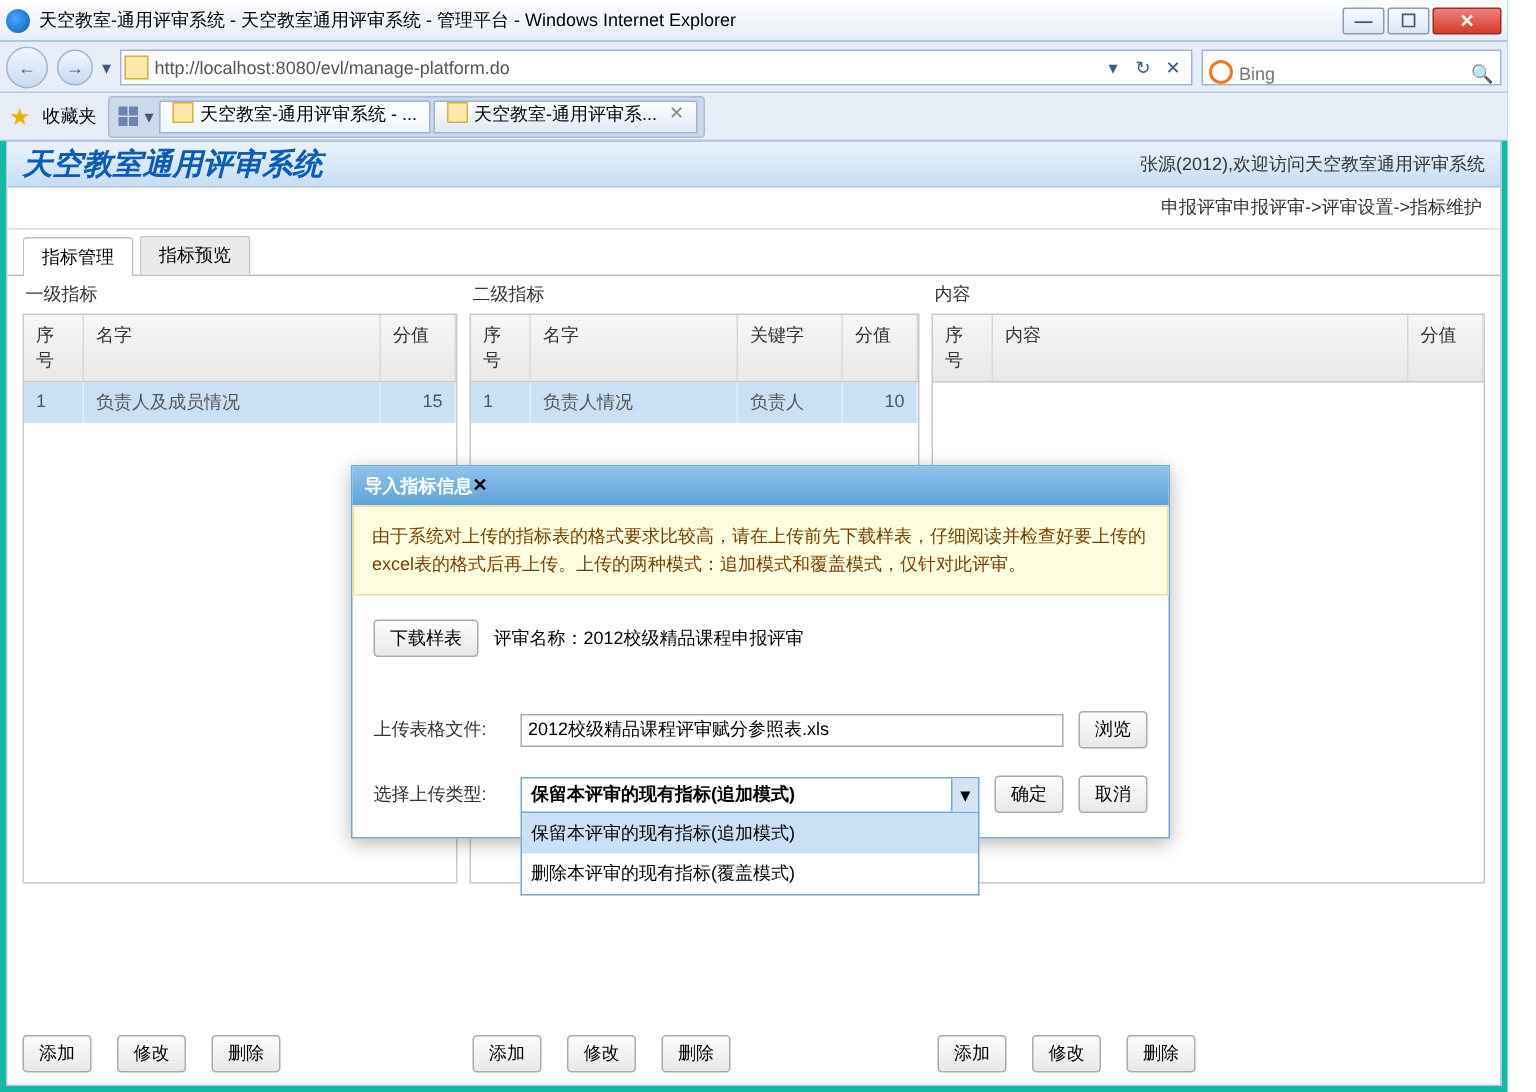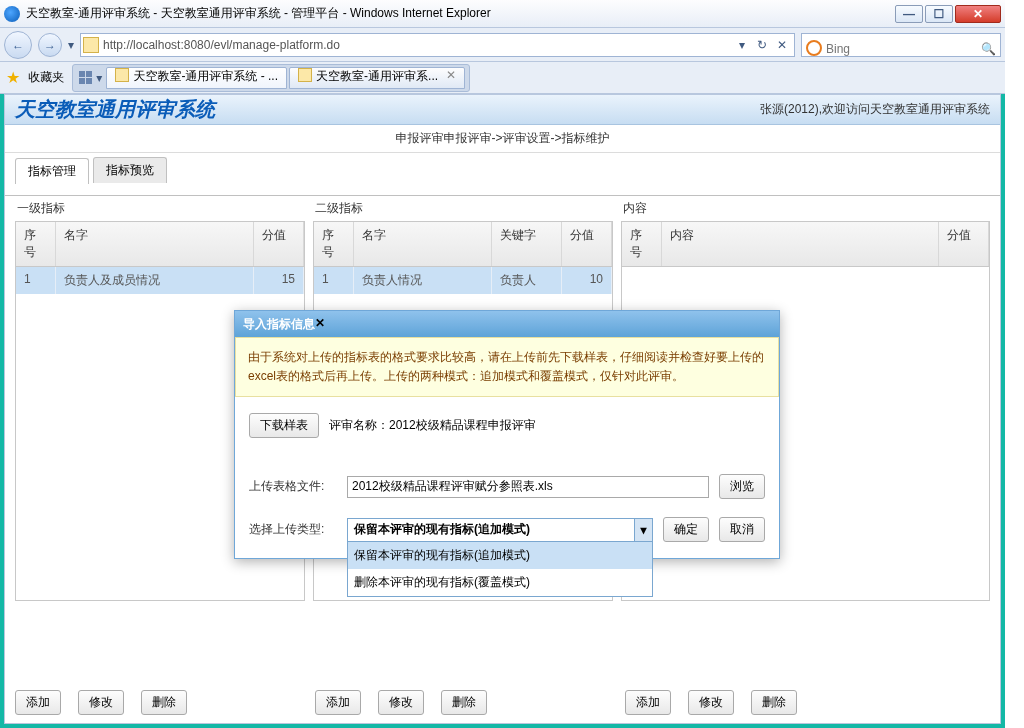--- a/index.html
+++ b/index.html
@@ -28,22 +28,22 @@
 .gridicon{display:grid;grid-template-columns:6px 6px;grid-template-rows:6px 6px;gap:1px;margin:0 4px}
 .gridicon span{background:#6a86b0}
 .tab{height:22px;background:linear-gradient(#fdfdfe,#e0e9f5);border:1px solid #9fb4d4;display:flex;align-items:flex-start;padding:0 8px;gap:4px;cursor:pointer;border-radius:2px 2px 0 0;margin-right:2px}
 .tab.active{background:linear-gradient(#fff,#f0f5fc)}
 .tab .pgicon{width:14px;height:14px;background:#fce8a8;border:1px solid #d4b24a}
 .tab .x{color:#888;margin-left:4px}
 .content{position:absolute;top:94px;left:0;right:0;bottom:0;background:#fff;border:1px solid #b8c7de;margin:0 4px 4px}
 .banner{height:30px;background:linear-gradient(#eaf3fc,#c7ddf2);display:flex;align-items:center;justify-content:space-between;padding:0 10px;border-bottom:1px solid #a8c4e0}
 .banner .sysname{font-size:20px;font-weight:bold;color:#0a5cb8;font-style:italic}
 .banner .welcome{color:#333}
-.crumbbar{height:28px;display:flex;align-items:center;justify-content:center;padding:0 12px;border-bottom:1px solid #dcdcdc;color:#333}
-.subtabs{display:flex;gap:4px;padding:4px 10px 12px;border-bottom:1px solid #c0c0c0}
+.crumbbar{height:28px;display:flex;align-items:center;justify-content:flex-end;padding:0 12px;border-bottom:1px solid #dcdcdc;color:#333}
+.subtabs{display:flex;gap:4px;padding:4px 10px 0;border-bottom:1px solid #c0c0c0}
 .subtab{padding:4px 12px;background:#eaeaea;border:1px solid #c0c0c0;border-bottom:none;cursor:pointer;border-radius:3px 3px 0 0}
 .subtab.active{background:#fff;position:relative;top:1px}
 .toolbar{display:flex;align-items:center;padding:6px 12px;gap:12px}
 .toolbar .label{color:#1e6fb8}
 .btn{padding:3px 10px;background:linear-gradient(#fdfdfd,#e8e8e8);border:1px solid #a9a9a9;border-radius:3px;cursor:pointer}
 .panels{display:flex;gap:8px;padding:0 10px}
 .panel{flex:1;display:flex;flex-direction:column}
 .panel .ptitle{padding:4px 2px;color:#333;font-weight:normal}
 .grid{border:1px solid #c8c8c8;min-height:380px;background:#fff;position:relative}
 .ghead{display:flex;background:linear-gradient(#f7f7f7,#e8e8e8);border-bottom:1px solid #c8c8c8}

